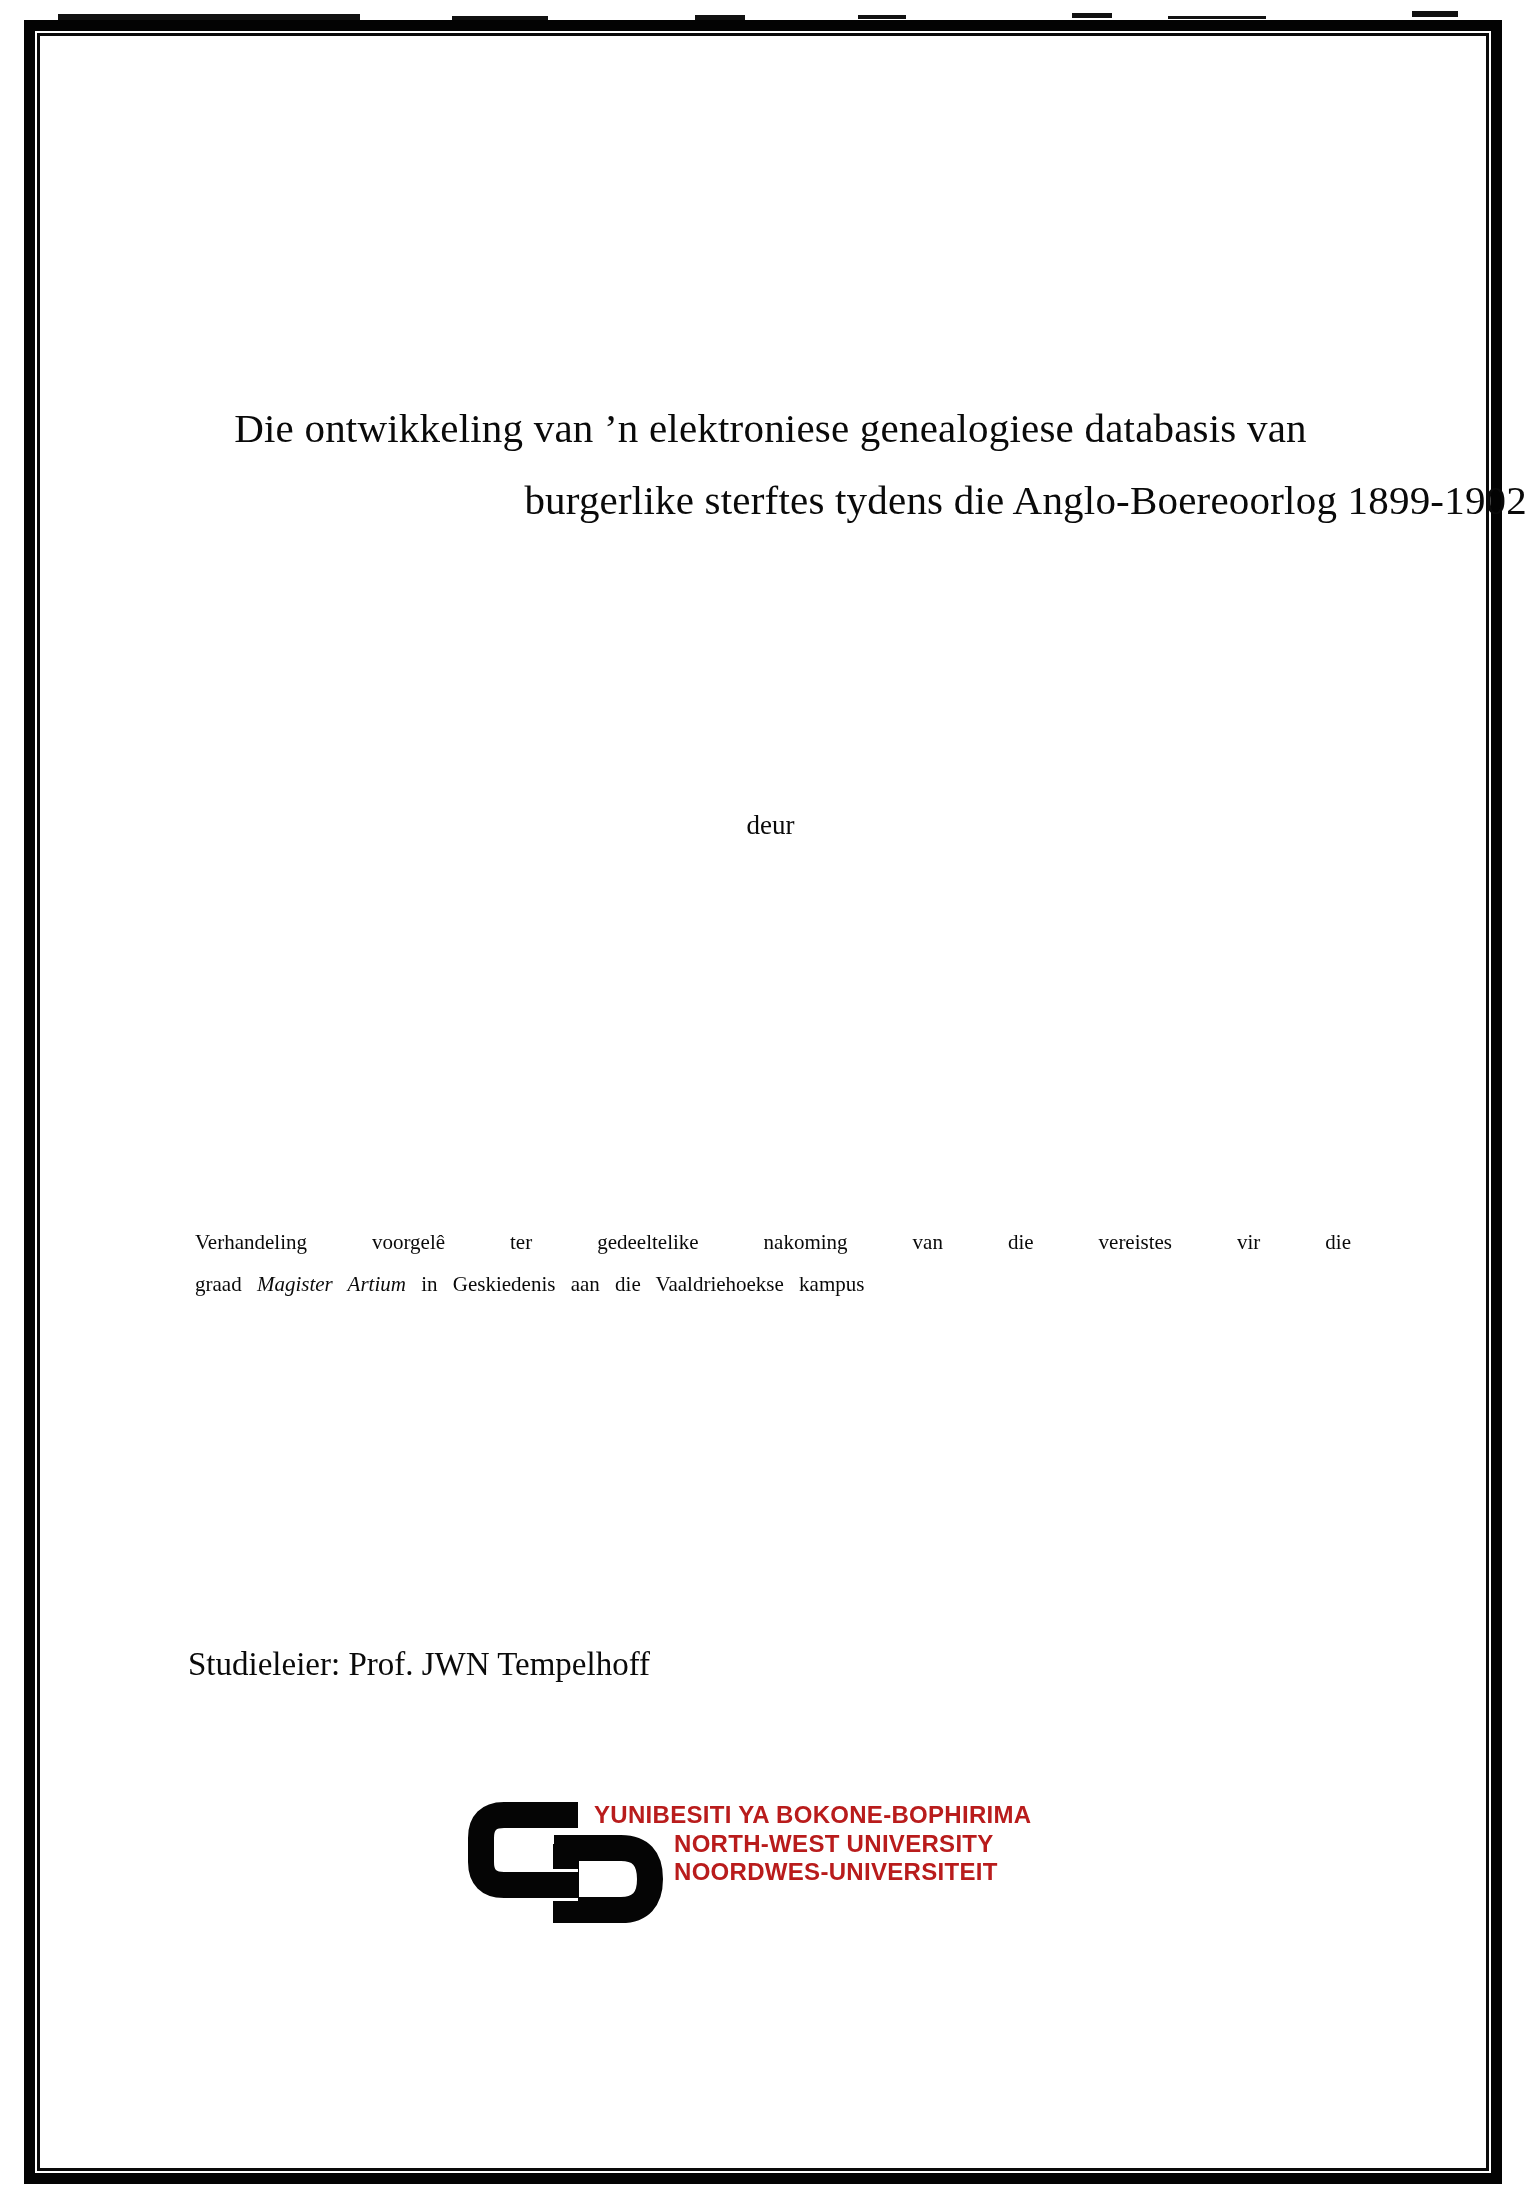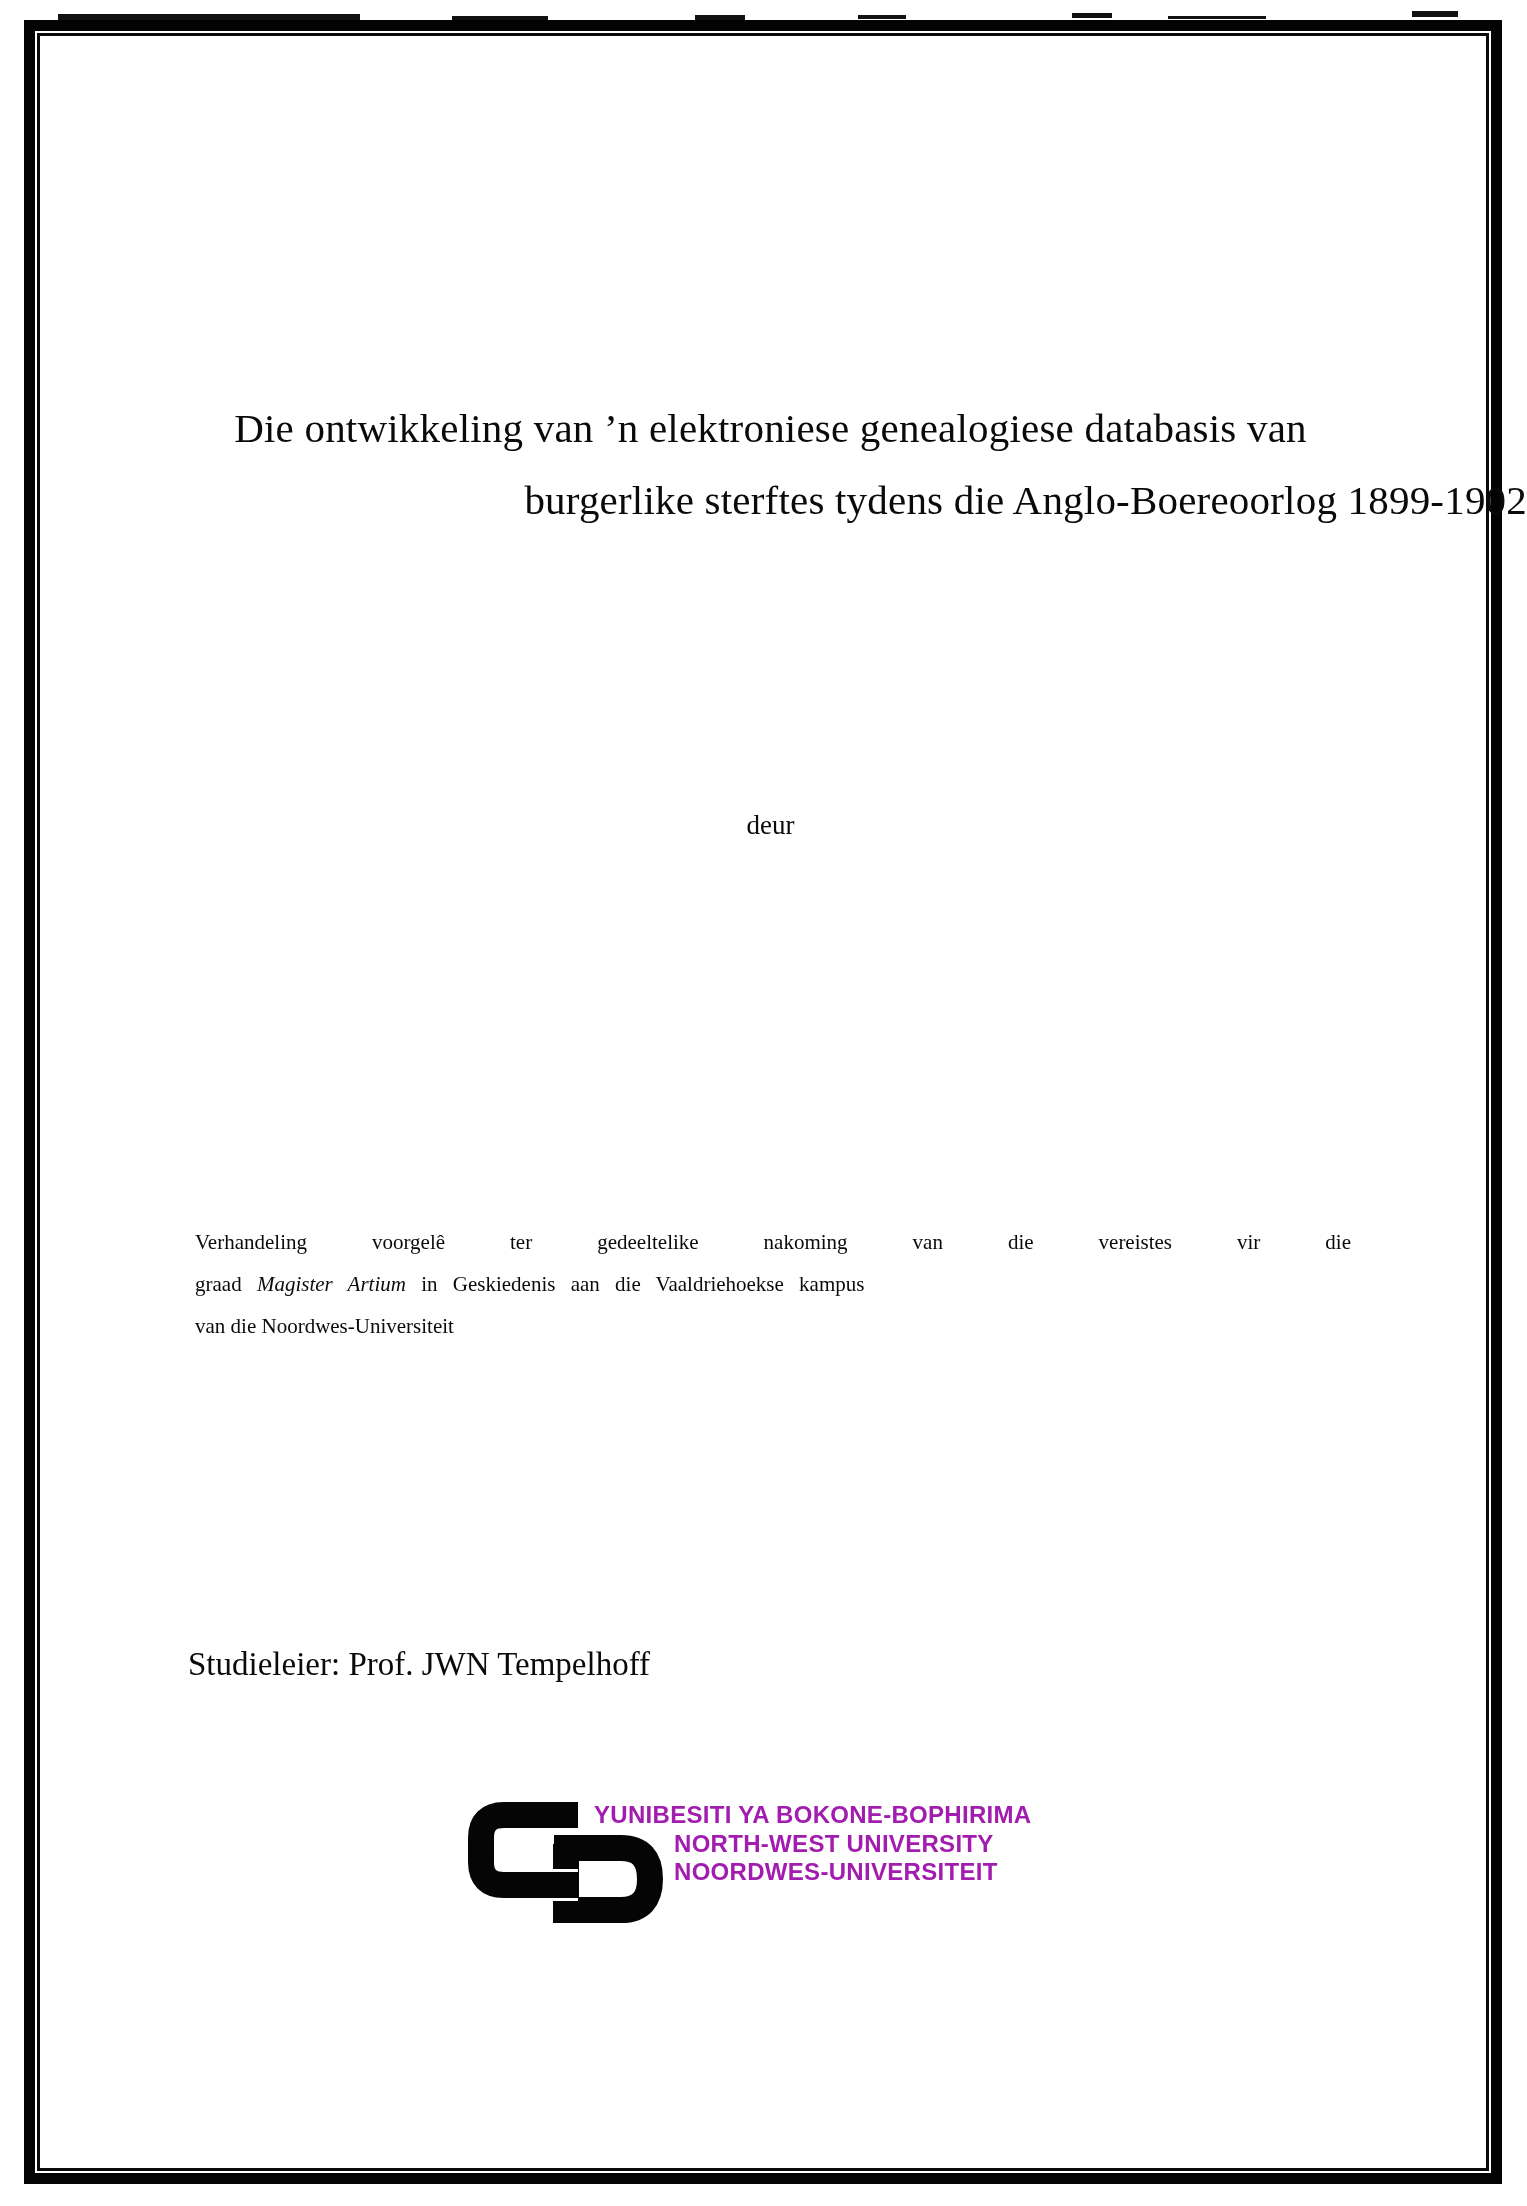--- a/index.html
+++ b/index.html
@@ -74,21 +74,21 @@
   #logo { position: absolute; left: 0; top: 0; }
   #logo-mark { position: absolute; left: 466px; top: 1800px; }
   .logo-text {
     position: absolute;
     font-family: "Liberation Sans", "DejaVu Sans", sans-serif;
     font-weight: bold;
     font-size: 24px;
     line-height: 1;
     letter-spacing: 0.3px;
     white-space: nowrap;
-    color: #a21caf;
+    color: #b91c1c;
   }
   #logo-text-1 { left: 594px; top: 1803px; }
   #logo-text-2 { left: 674px; top: 1832px; }
   #logo-text-3 { left: 674px; top: 1860px; }
 </style>
 </head>
 <body>
 
 <div id="page">
 
@@ -106,21 +106,20 @@
 
   <div id="title-line-1" class="centered title-line">Die ontwikkeling van ’n elektroniese genealogiese databasis van</div>
   <div id="title-line-2" class="centered title-line">burgerlike sterftes tydens die Anglo-Boereoorlog 1899-1902</div>
 
   <div id="byline" class="centered">deur</div>
 
 
   <div id="description">
     <div class="desc-line-justified">Verhandeling voorgelê ter gedeeltelike nakoming van die vereistes vir die</div>
     <div class="desc-line-wide"><span>graad </span><span class="italic">Magister Artium</span><span> in Geskiedenis aan die Vaaldriehoekse kampus</span></div>
-    <div>van die Noordwes-Universiteit</div>
   </div>
 
   <div id="supervisor-block">
     <div>Studieleier: Prof. JWN Tempelhoff</div>
   </div>
 
   <div id="logo">
     <svg id="logo-mark" width="200" height="126" viewBox="0 0 200 126" xmlns="http://www.w3.org/2000/svg" aria-hidden="true">
 
       <path d="M 88 48 H 155 Q 184 48 184 79 Q 184 110 155 110 H 100 V 44" fill="none" stroke="#050505" stroke-width="26"></path>

